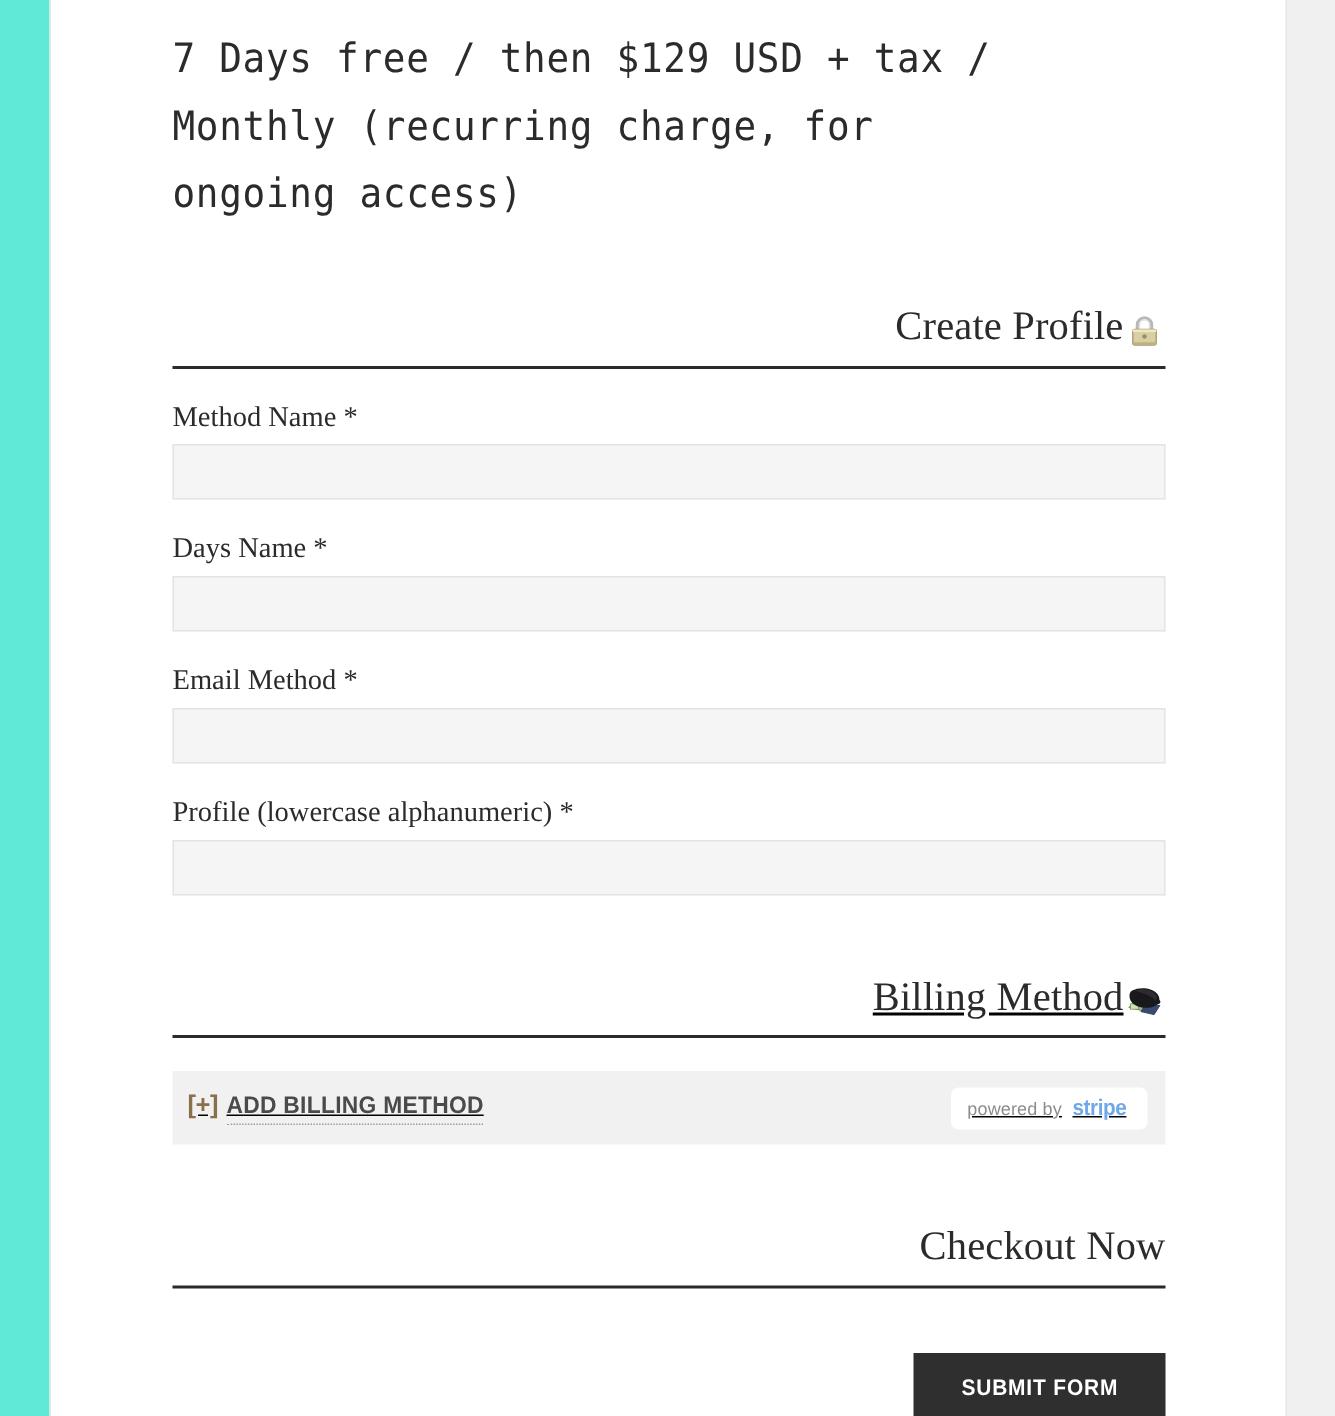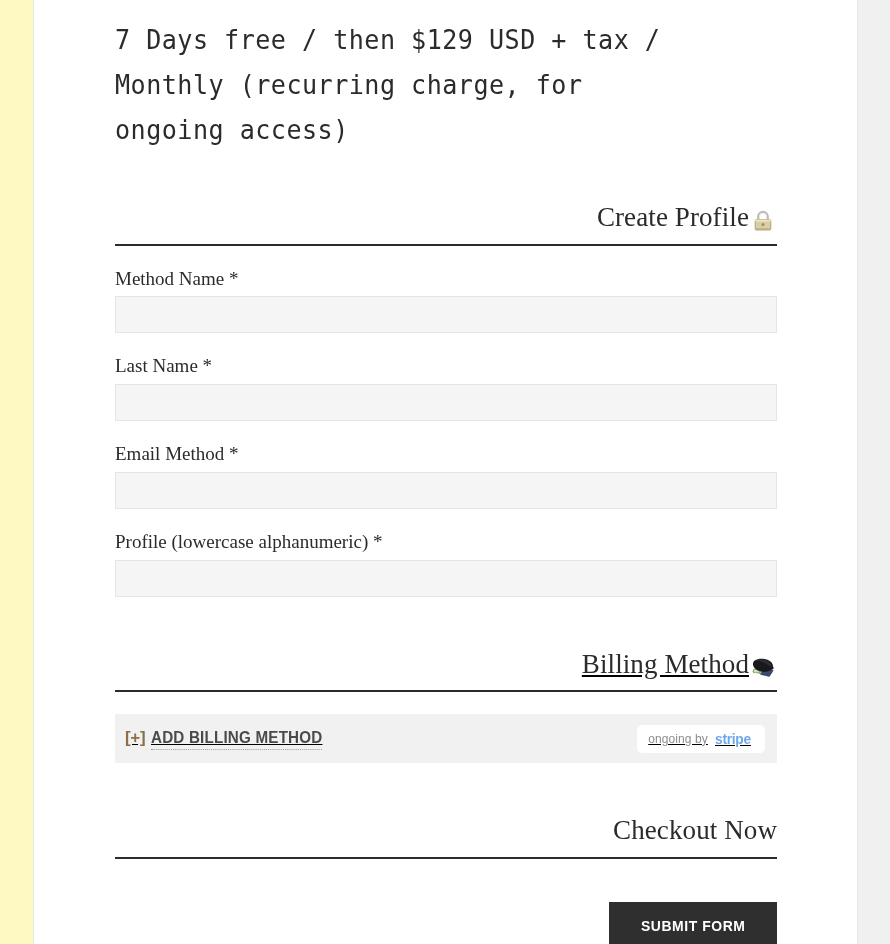--- a/index.html
+++ b/index.html
@@ -10,21 +10,21 @@
     width: 890px;
     height: 944px;
     background: #f0f0f0;
     font-family: "Liberation Serif", "DejaVu Serif", serif;
     overflow: hidden;
   }
   .page-wrap {
     position: relative;
     width: 740px;
     height: 944px;
-    background: #fef9c3;
+    background: #5eead4;
   }
   .content-column {
     position: absolute;
     left: 33px;
     top: 0;
     width: 825px;
     height: 944px;
     background: #ffffff;
     border-left: 1px solid #e6e6e6;
     border-right: 1px solid #e6e6e6;
@@ -229,21 +229,21 @@
             </svg>
           </span>
         </div>
 
         <div class="field">
           <label class="field-label">Method Name *</label>
           <input class="field-input" type="text" value="" style="">
         </div>
 
         <div class="field">
-          <label class="field-label">Last Name *</label>
+          <label class="field-label">Days Name *</label>
           <input class="field-input" type="text" value="" style="">
         </div>
 
         <div class="field">
           <label class="field-label">Email Method *</label>
           <input class="field-input" type="text" value="" style="">
         </div>
 
         <div class="field">
           <label class="field-label">Profile (lowercase alphanumeric) *</label>
@@ -266,21 +266,21 @@
           </span>
         </div>
 
         <div class="billing-row">
           <span class="add-billing">
             <span class="plus-bracket">[+]</span>
             <span class="add-billing-text">ADD BILLING METHOD</span>
           </span>
 
           <span class="stripe-badge">
-            <span class="stripe-powered">ongoing by</span>
+            <span class="stripe-powered">powered by</span>
             <span class="stripe-word">stripe</span>
           </span>
         </div>
       </div>
 
       <div class="section gap-checkout">
         <div class="section-head">
           <h2 class="section-title">Checkout Now</h2>
         </div>
 

